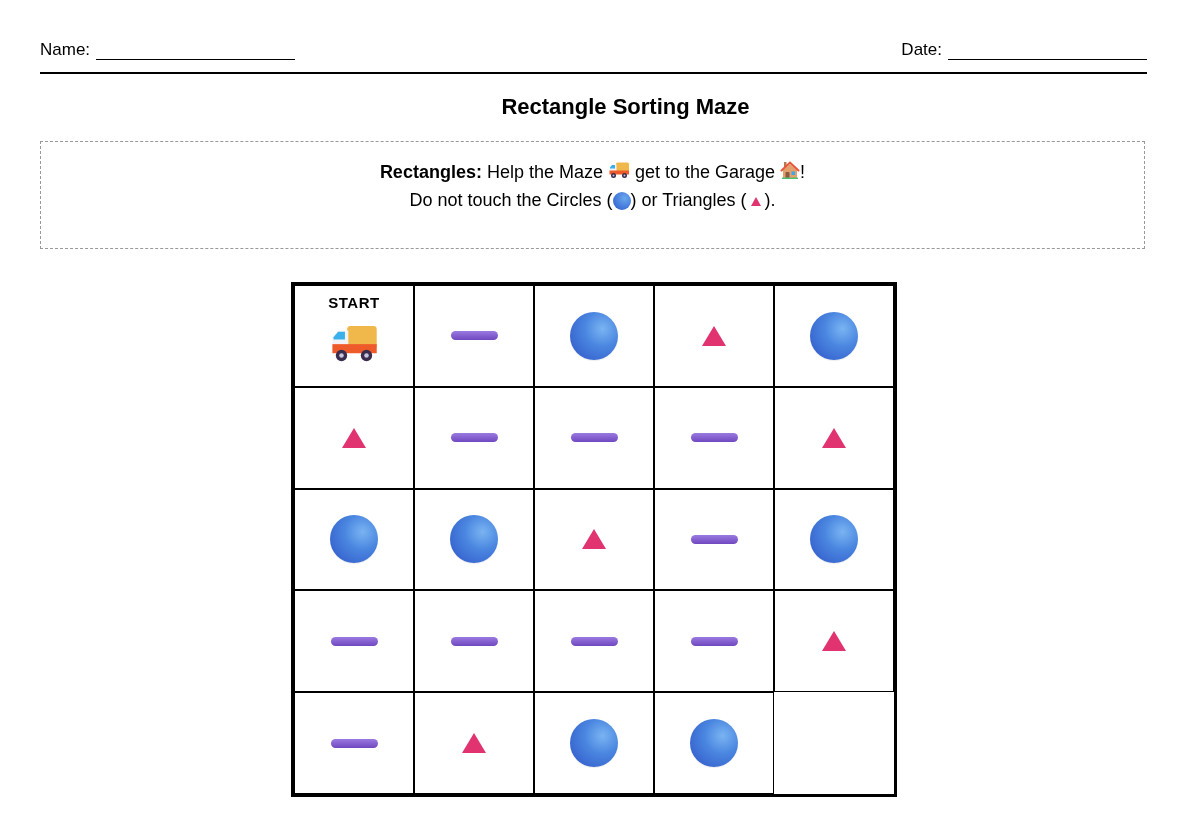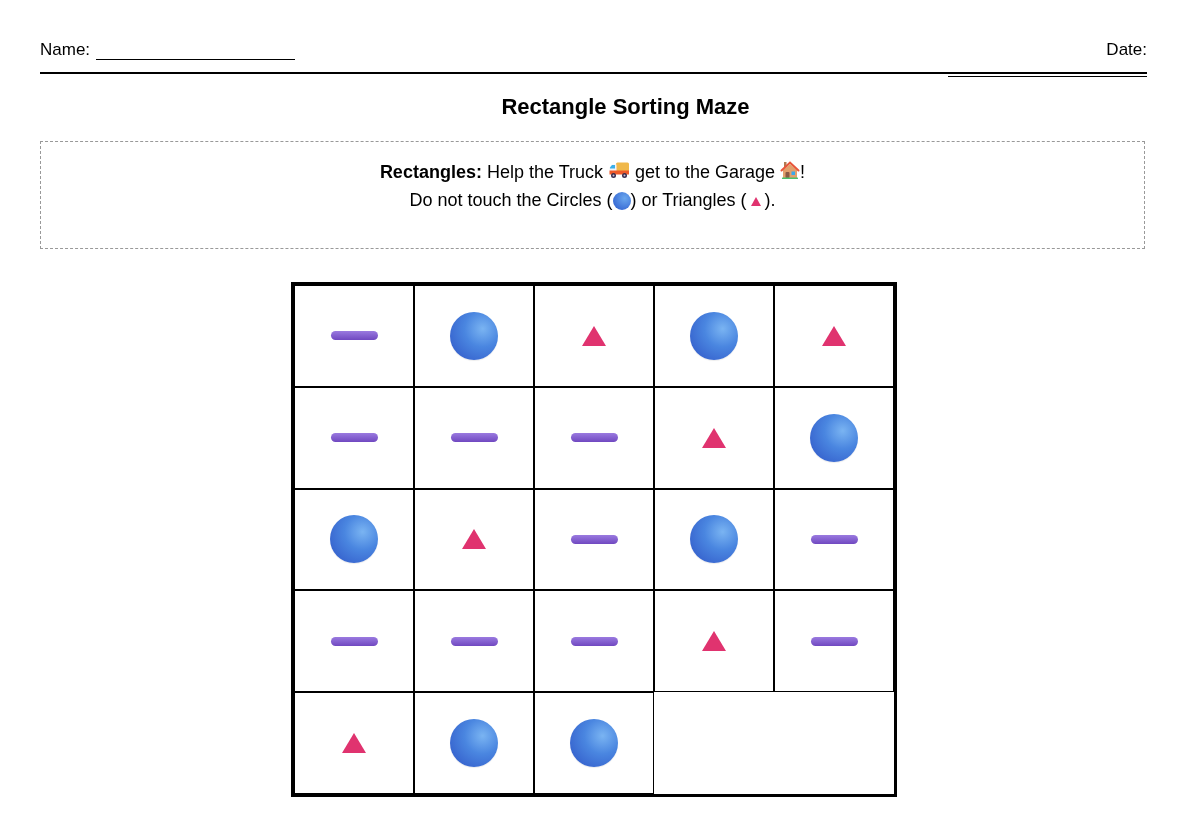--- a/index.html
+++ b/index.html
@@ -2,21 +2,21 @@
 <html><head>
 <meta charset="utf-8">
 <style>
   html, body { margin:0; padding:0; background:#ffffff; }
   body { width:1187px; height:837px; position:relative; font-family:"Liberation Sans", sans-serif; color:#000; overflow:hidden; }
   .header { position:absolute; left:40px; top:36px; width:1107px; height:36px; border-bottom:2px solid #000; }
   .field { position:absolute; top:4px; font-size:17px; display:flex; align-items:flex-end; }
   .field .line { display:inline-block; border-bottom:1px solid #000; height:16px; margin-left:6px; }
   .name-field { left:0; }
   .name-field .line { width:199px; }
-  .date-field { right:0;flex-direction:column; }
+  .date-field { right:0; }
   .date-field .line { width:199px; }
   .title { position:absolute; top:94px; left:0; width:1187px; text-align:center; font-size:22px; font-weight:bold;padding-left:32px; }
   .directions { position:absolute; left:40px; top:141px; width:1105px; height:108px; border:1px dashed #999; box-sizing:border-box; text-align:center; font-size:18px; line-height:26px; padding-top:17px; }
   .directions b { font-weight:bold; }
   .emoji-truck, .emoji-house { display:inline-block; vertical-align:middle; }
   .mini-rect { display:inline-block; width:20px; height:5px; border-radius:3px; background:#7c5cc4; vertical-align:middle; margin:0 2px; }
   .mini-circle { display:inline-block; width:18px; height:18px; border-radius:50%; background:radial-gradient(circle at 65% 35%, #6aa7ee, #3c6fd6 70%, #2f55bf); vertical-align:middle; }
   .mini-tri { display:inline-block; width:0; height:0; border-left:5px solid transparent; border-right:5px solid transparent; border-bottom:9px solid #e0336f; vertical-align:middle; margin:0 4px; }
   .maze { position:absolute; left:291px; top:282px; width:606px; height:515px; border:3px solid #000; box-sizing:border-box; display:grid; grid-template-columns:repeat(5, 1fr); grid-template-rows:repeat(5, 1fr); }
   .cell { border:1px solid #000; position:relative; display:flex; align-items:center; justify-content:center; }
@@ -37,21 +37,21 @@
   <div class="field date-field">
     <span>Date:</span>
     <span class="line"></span>
   </div>
 </div>
 
 <div class="title">Rectangle Sorting Maze</div>
 
 <div class="directions">
   <div>
-    <b>Rectangles:</b><span> Help the Truck </span><span class="emoji-truck">
+    <b>Rectangles:</b><span> Help the Maze </span><span class="emoji-truck">
       <svg width="22" height="18" viewBox="0 0 44 34">
           <rect x="16" y="2" width="26" height="20" rx="3" fill="#f0b84a"></rect>
           <path d="M3 12 L8 6 H17 V24 H3 Z" fill="#f3f3f6"></path>
           <path d="M4 12 L8 7 H14 V14 H4 Z" fill="#3ab0ea"></path>
           <rect x="3" y="18" width="39" height="8" fill="#ef5a2a"></rect>
           <circle cx="11" cy="28" r="5" fill="#3a2c4d"></circle>
           <circle cx="11" cy="28" r="2" fill="#c9c4dc"></circle>
           <circle cx="33" cy="28" r="5" fill="#3a2c4d"></circle>
           <circle cx="33" cy="28" r="2" fill="#c9c4dc"></circle>
         </svg>
@@ -65,20 +65,33 @@
           <rect x="4" y="35" width="32" height="3" rx="1" fill="#4cc06a"></rect>
         </svg>
     </span><span>!</span>
   </div>
   <div>
     <span>Do not touch the Circles (</span><span class="mini-circle"></span><span>) or Triangles (</span><span class="mini-tri"></span><span>).</span>
   </div>
 </div>
 
 <div class="maze" id="maze">
+    <div class="cell">
+      <div class="label">START</div>
+      <div class="icon-wrap"><svg width="50" height="40" viewBox="0 0 44 34">
+          <rect x="16" y="2" width="26" height="20" rx="3" fill="#f0b84a"></rect>
+          <path d="M3 12 L8 6 H17 V24 H3 Z" fill="#f3f3f6"></path>
+          <path d="M4 12 L8 7 H14 V14 H4 Z" fill="#3ab0ea"></path>
+          <rect x="3" y="18" width="39" height="8" fill="#ef5a2a"></rect>
+          <circle cx="11" cy="28" r="5" fill="#3a2c4d"></circle>
+          <circle cx="11" cy="28" r="2" fill="#c9c4dc"></circle>
+          <circle cx="33" cy="28" r="5" fill="#3a2c4d"></circle>
+          <circle cx="33" cy="28" r="2" fill="#c9c4dc"></circle>
+        </svg></div>
+    </div>
     <div class="cell">
       <div class="rect-shape"></div>
     </div>
     <div class="cell">
       <div class="circle-shape"></div>
     </div>
     <div class="cell">
       <div class="tri-shape"></div>
     </div>
     <div class="cell">

